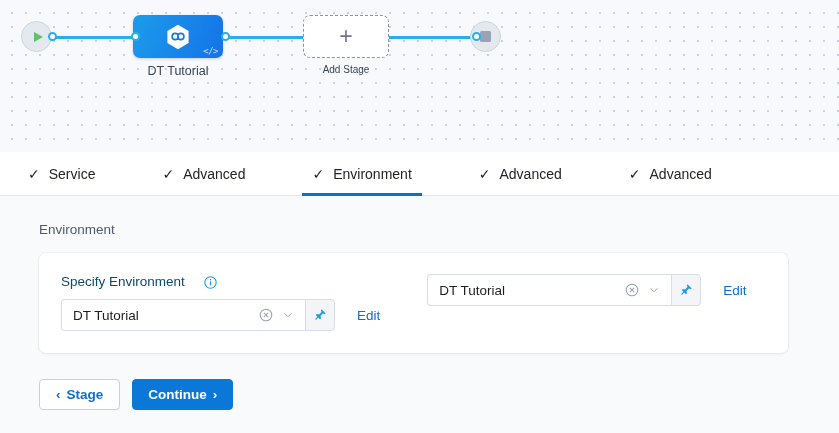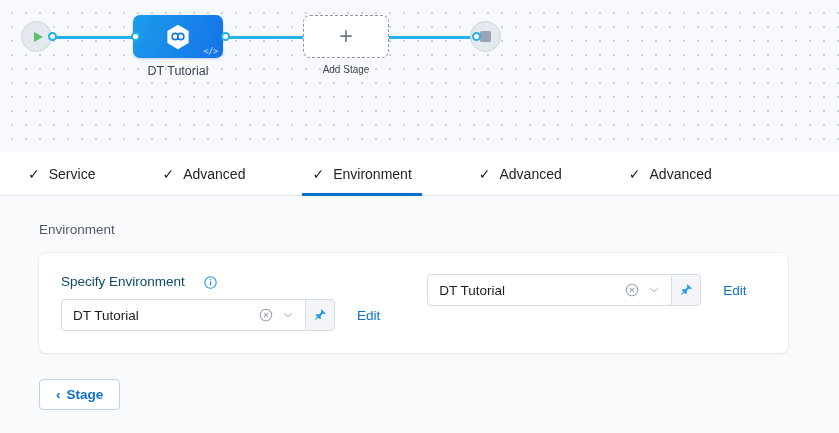--- a/index.html
+++ b/index.html
@@ -387,15 +387,19 @@
       </div>
     </div>
 
   </div>
 
   <div id="footer-buttons">
     <div class="btn" id="back-button">
       <span>‹</span>
       <span>Stage</span>
     </div>
+    <div class="btn" id="continue-button">
+      <span>Continue</span>
+      <span>›</span>
+    </div>
   </div>
 
 </div>
 
 </body></html>

